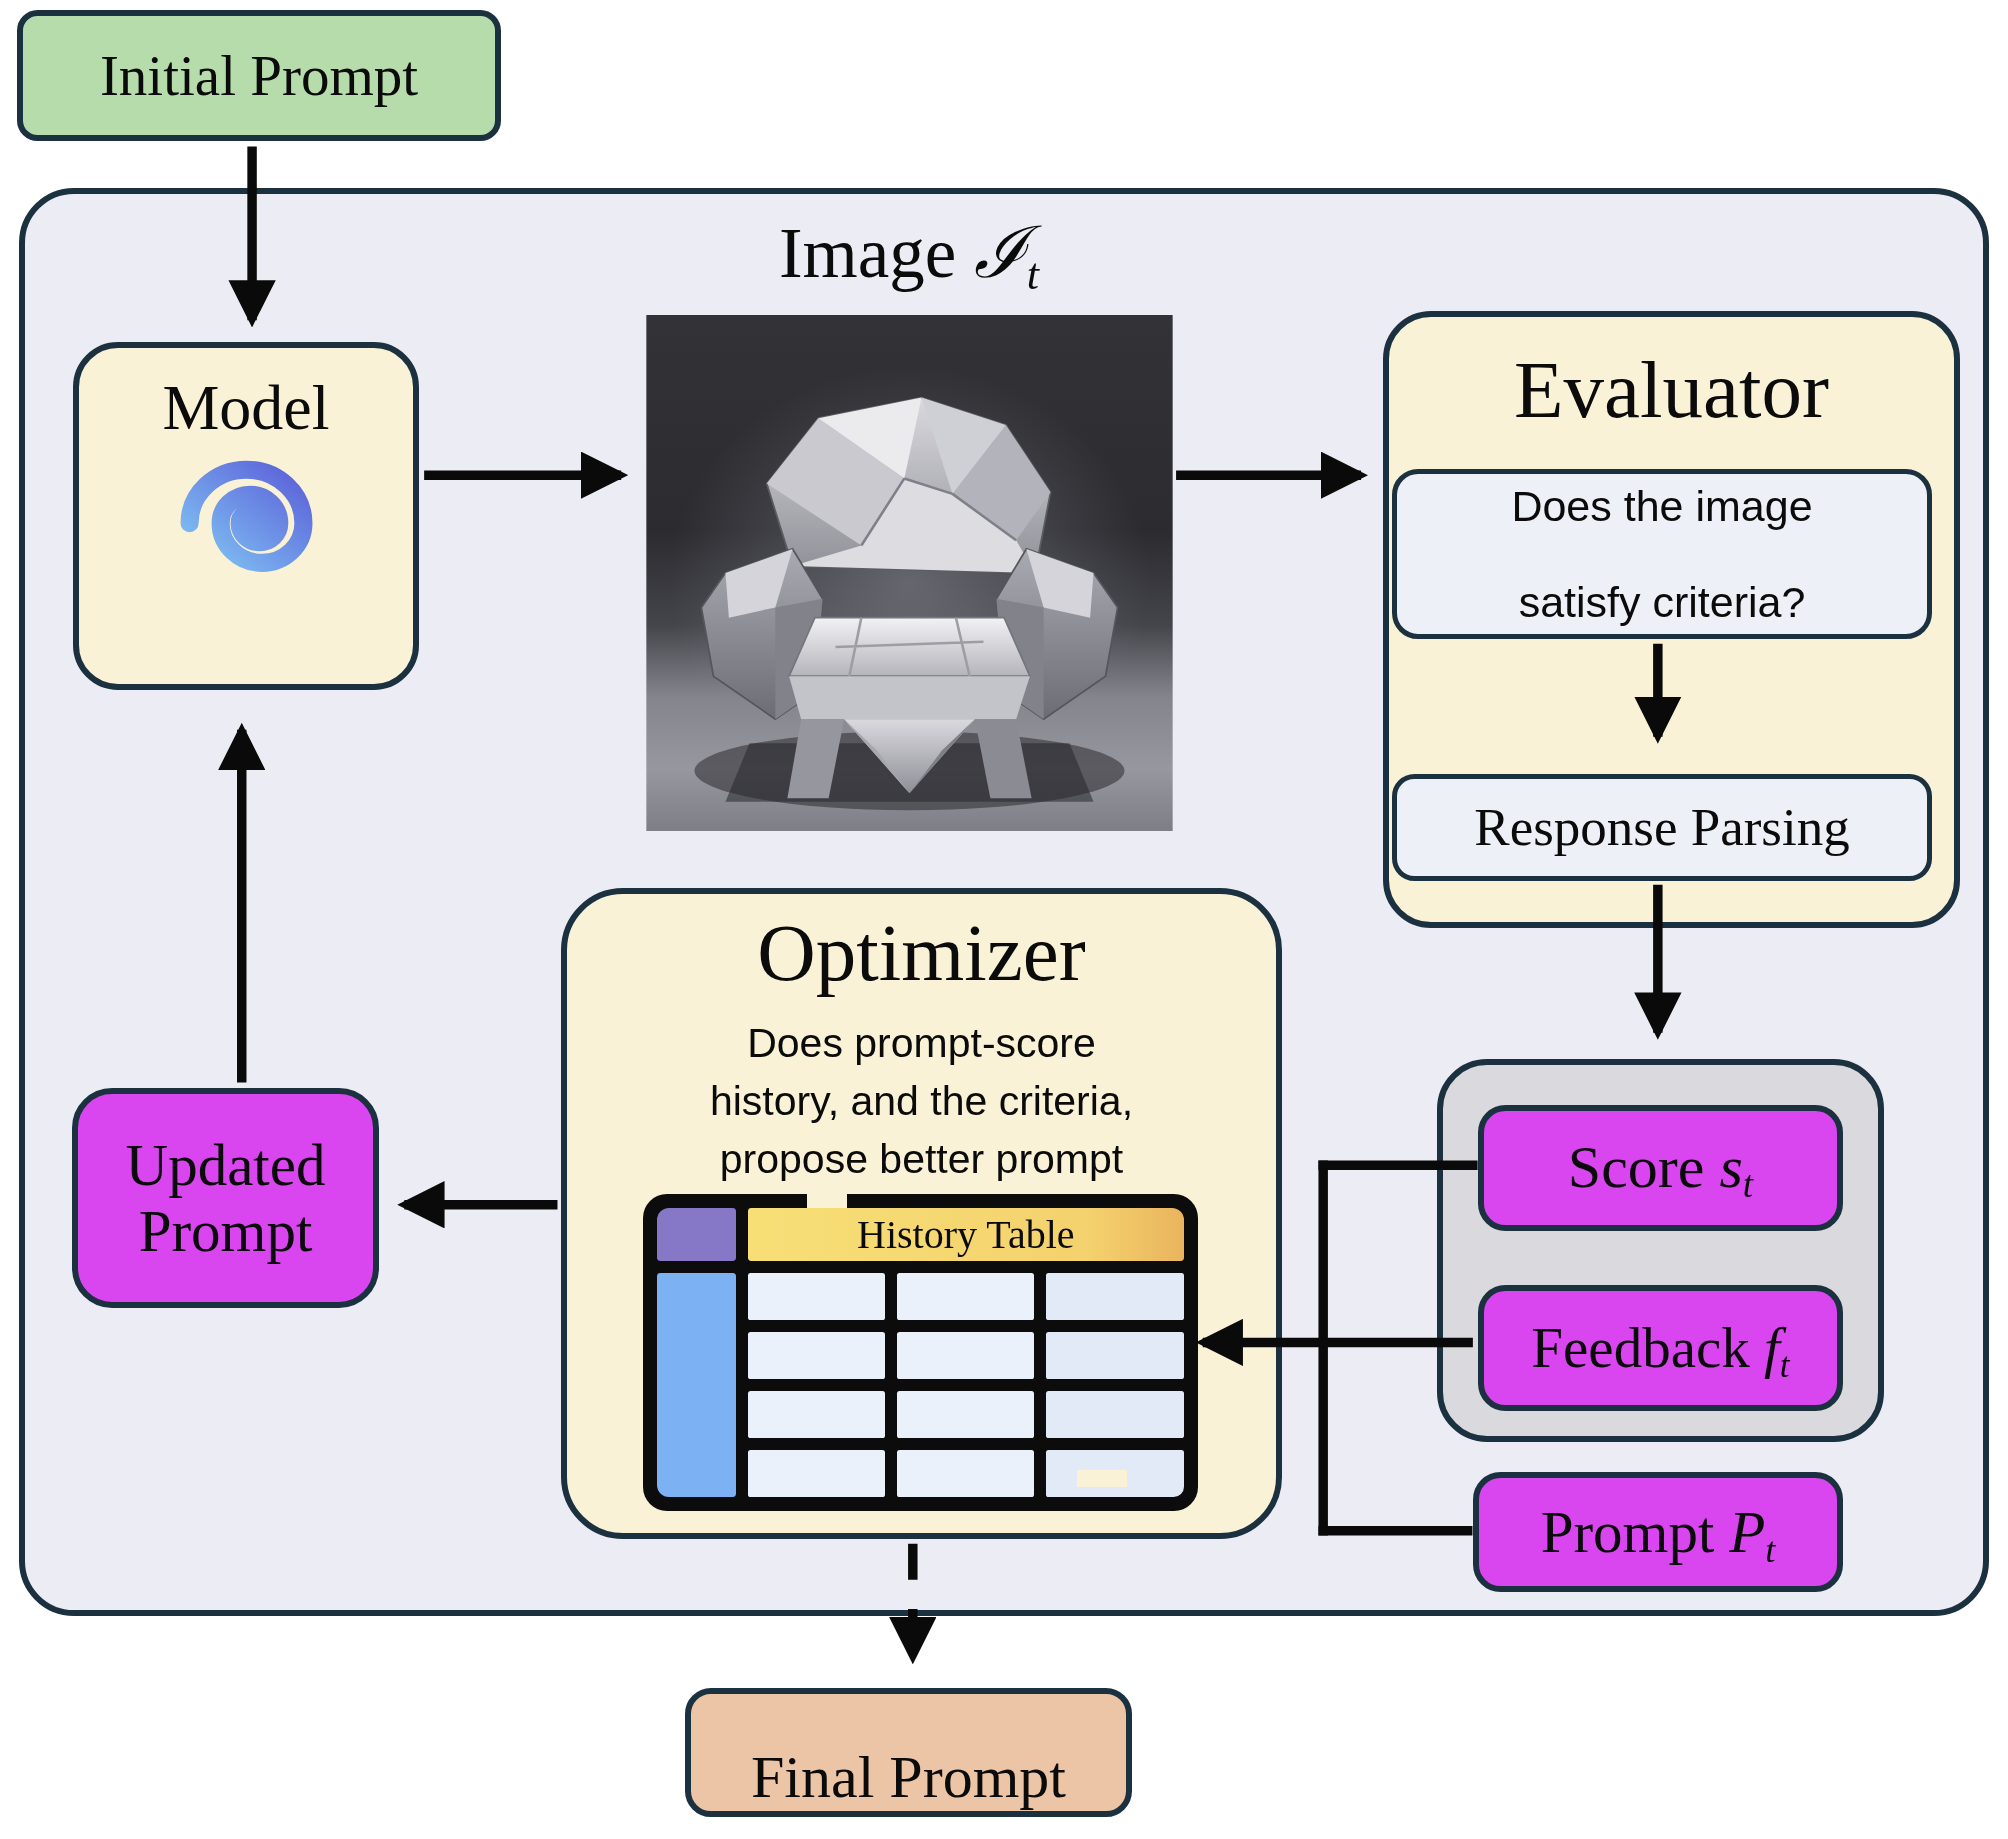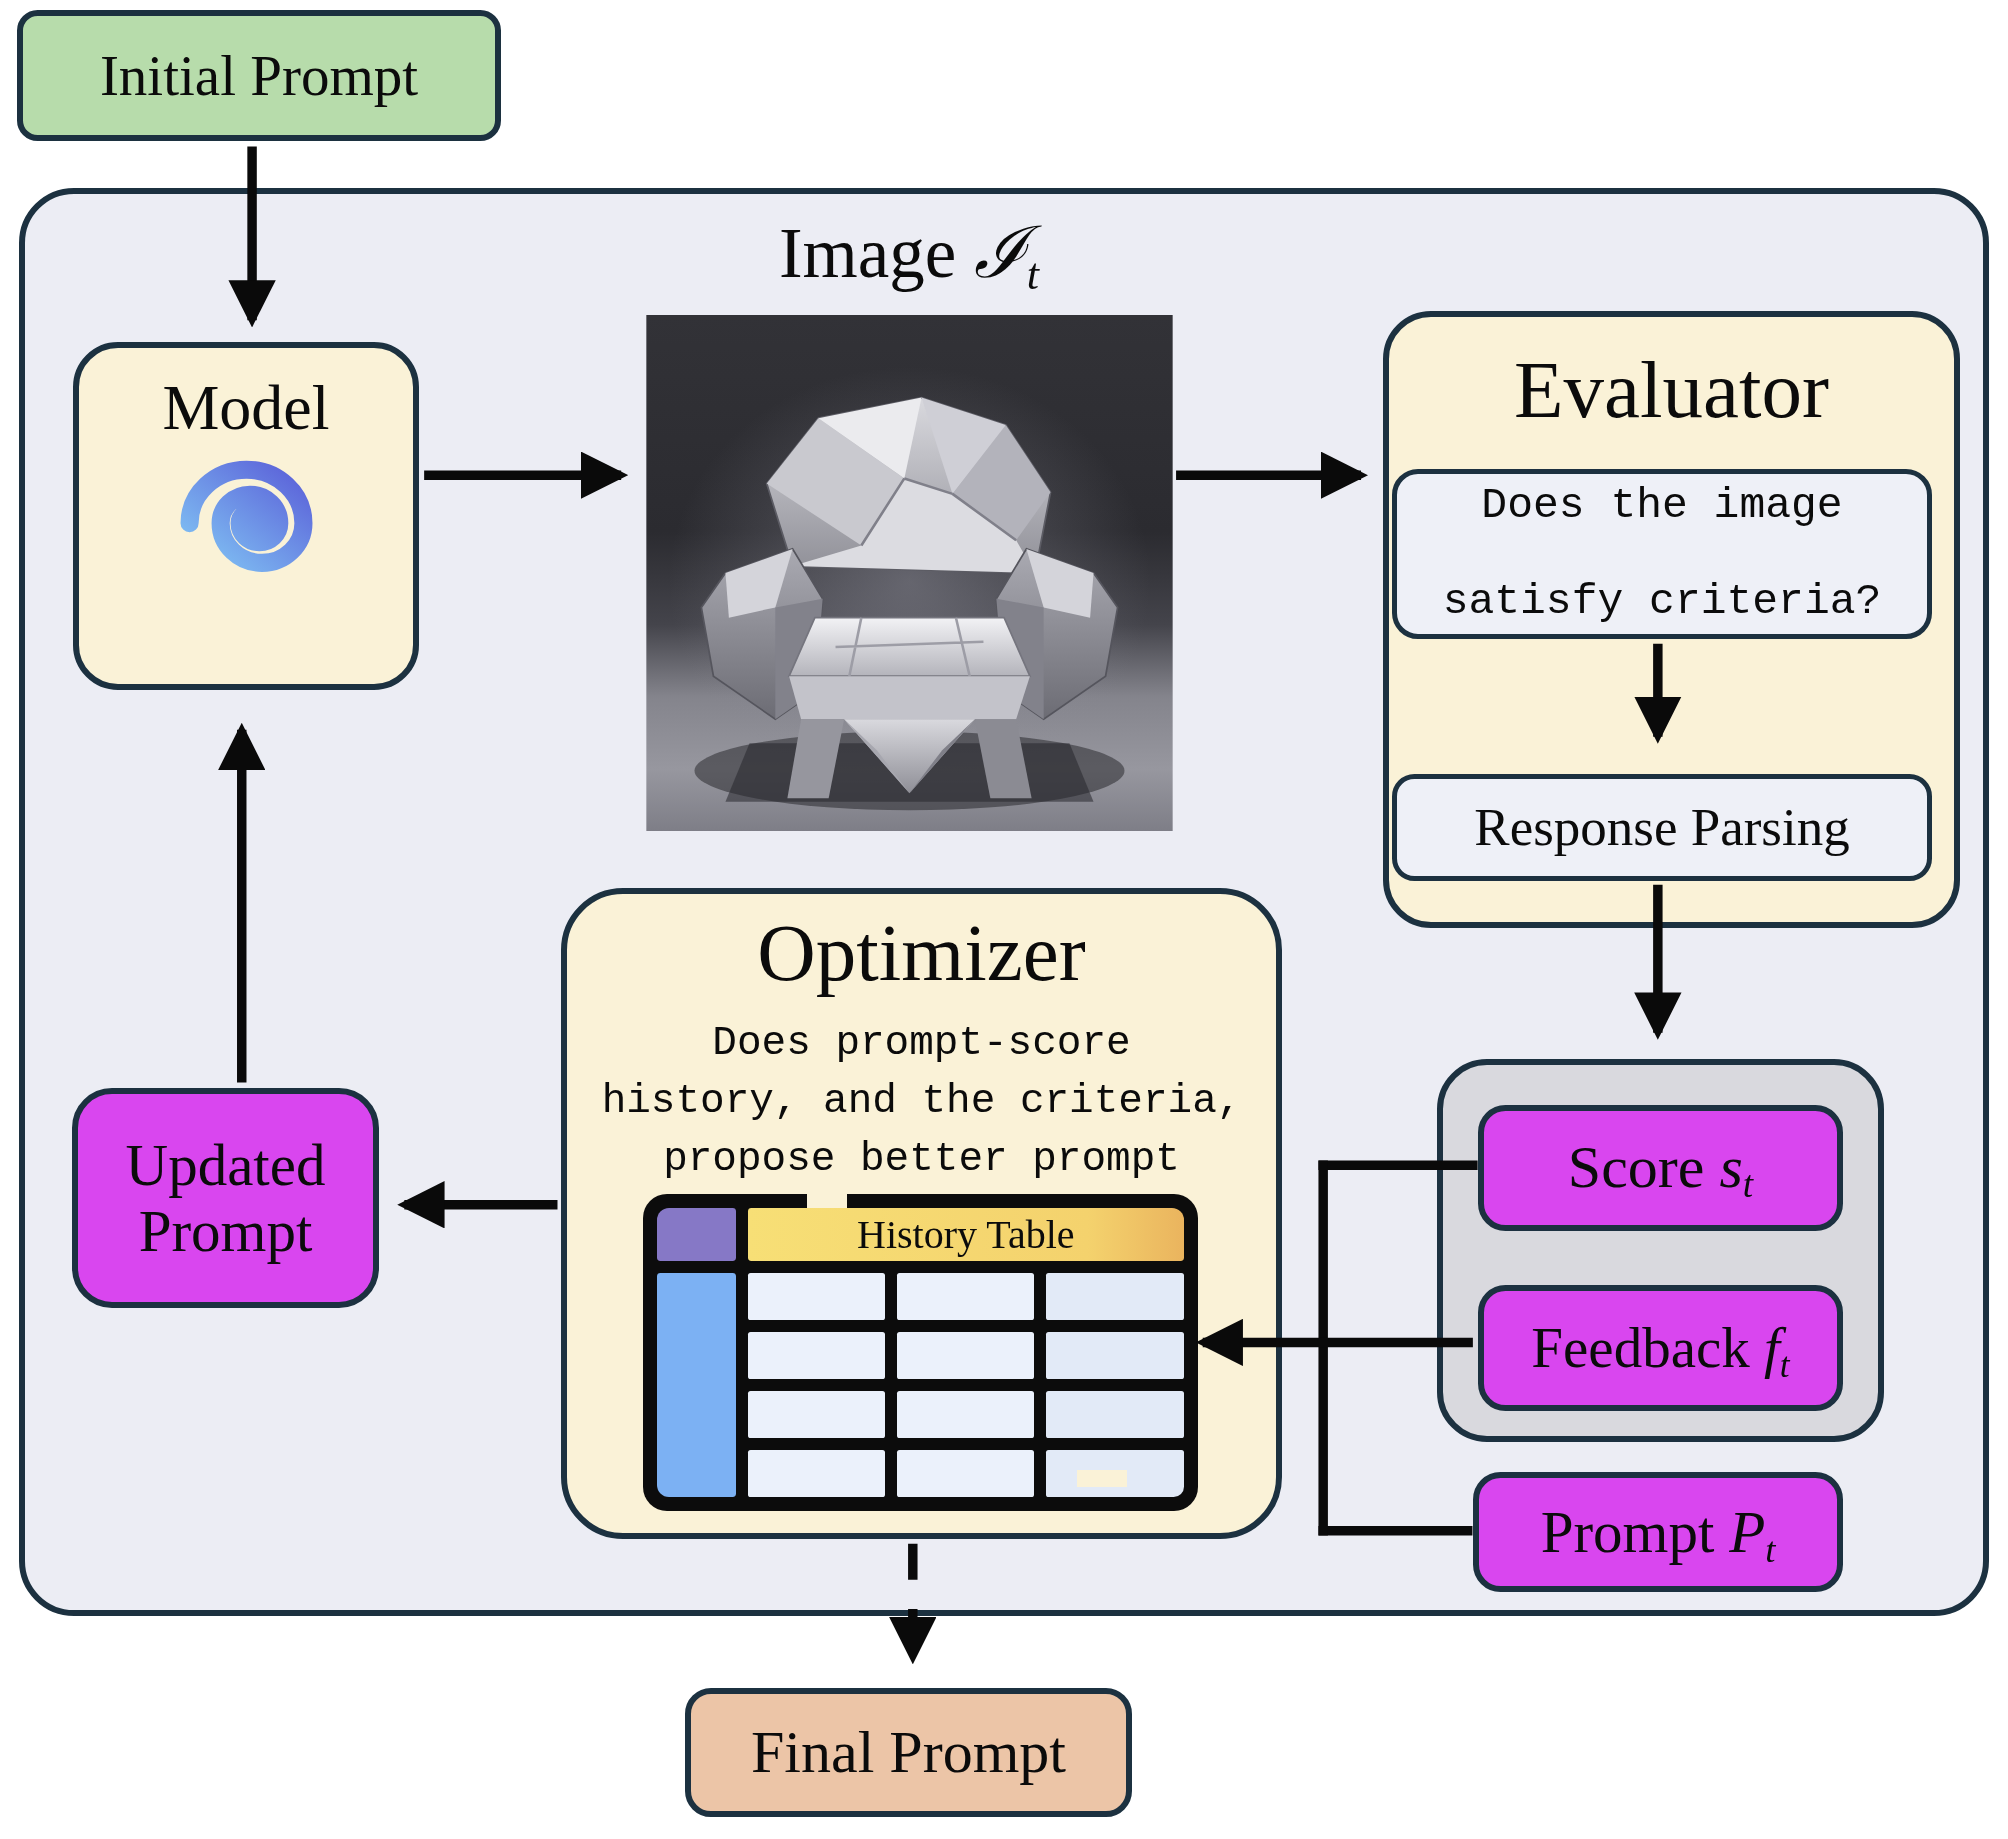--- a/index.html
+++ b/index.html
@@ -3,29 +3,29 @@
 <meta charset="utf-8">
 <style>
   html,body{margin:0;padding:0;background:#ffffff;}
   #stage{position:relative;width:2008px;height:1840px;background:#ffffff;overflow:hidden;
          font-family:"Liberation Serif","DejaVu Serif",serif;color:#0b0b0b;}
   .abs{position:absolute;box-sizing:border-box;}
   .nbox{position:absolute;box-sizing:border-box;border:6px solid #1c3140;
         display:flex;flex-direction:column;align-items:center;justify-content:center;
         text-align:center;line-height:1.12;}
   .serif{font-family:"Liberation Serif","DejaVu Serif",serif;}
-  .mono{font-family:Liberation Mono, monospace;gap:36px;}
+  .mono{font-family:Liberation Sans, sans-serif;gap:36px;}
   .container-outer{left:19px;top:188px;width:1970px;height:1428px;border-radius:55px;
         background:#ecedf4;border:6px solid #1c3140;}
   .green{background:#b7dcab;}
   .cream{background:#faf2d7;}
   .blue{background:#d946ef;}
   .grayc{background:#d9d9de;}
   .lightc{background:#eef0f7;}
-  .peach{background:#ecc5a7;}
+  .peach{background:#ecc5a7;justify-content:flex-end;}
   .sub-t{font-size:.62em;vertical-align:-0.28em;line-height:0;}
   .mathit{font-style:italic;}
   .scripti{font-family:"DejaVu Serif",serif;font-style:italic;}
   
   .ht-icon{position:absolute;left:643px;top:1194px;width:527px;height:289px;
            background:#0c0c0c;border-radius:24px;padding:13.8px;
            display:grid;grid-template-columns:79px 1fr 1fr 1fr;
            grid-template-rows:53px 1fr 1fr 1fr 1fr;gap:12px;}
   .ht-purple{grid-column:1;grid-row:1;background:#8678c6;border-radius:12px 3.4px 3.4px 3.4px;}
   .ht-head{grid-column:2/5;grid-row:1;background:linear-gradient(to right,#f7df76 0%,#f4d26d 78%,#eab45e 100%);

